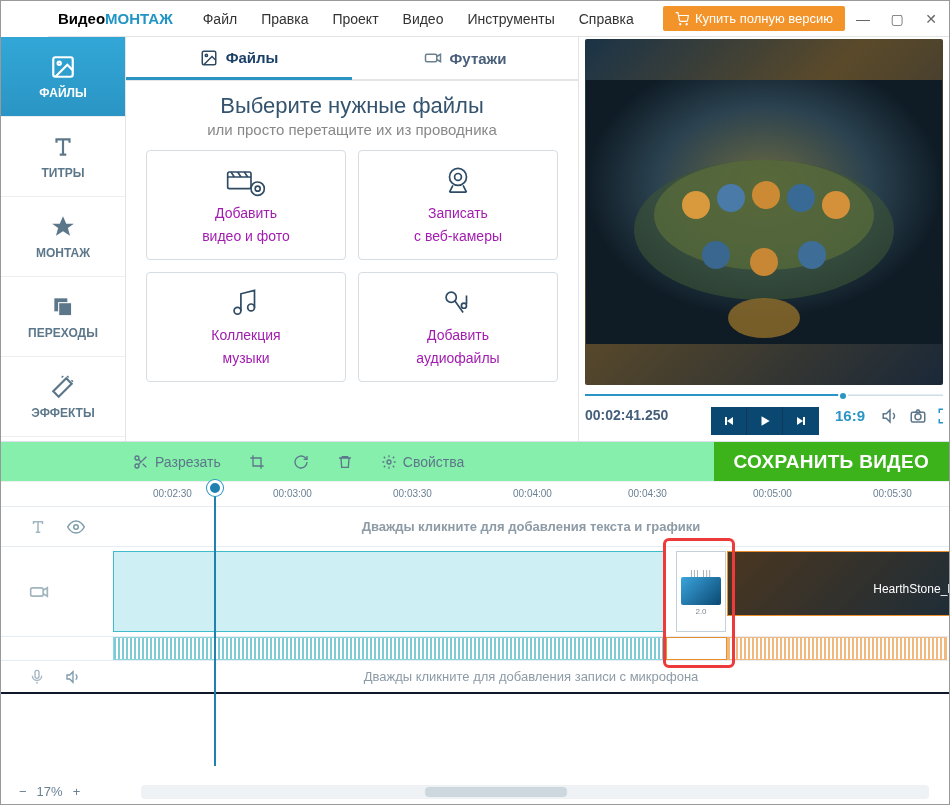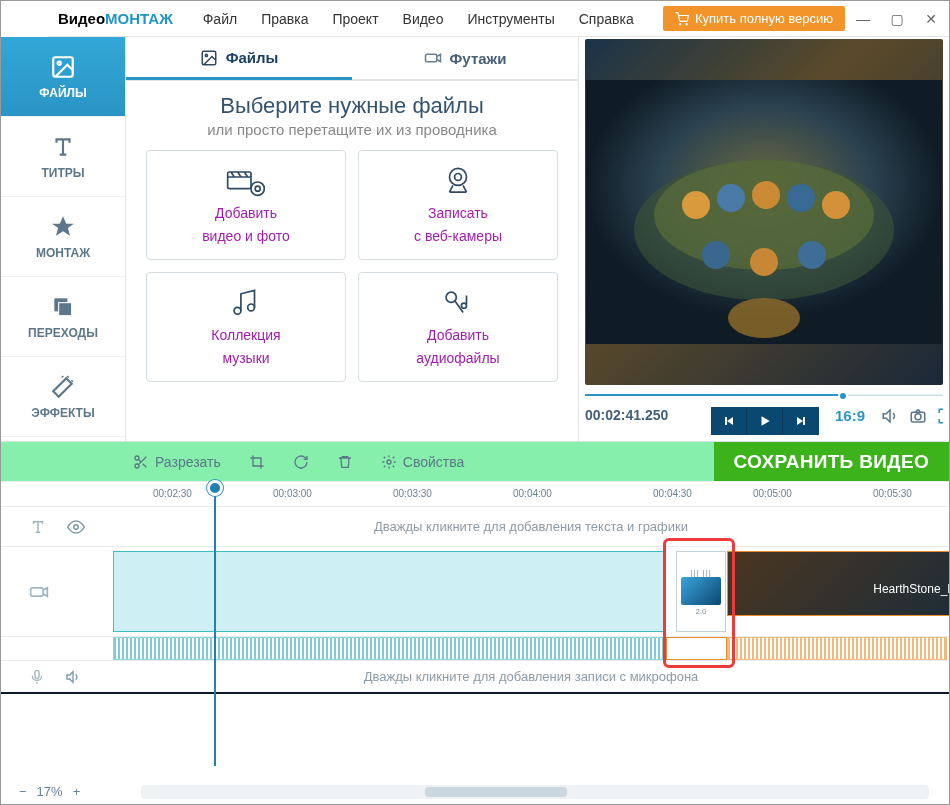--- a/index.html
+++ b/index.html
@@ -53,21 +53,21 @@
 
 .timeline { position: relative; background: #fff; border-top: 1px solid #eceff1; height: 324px;}
 .ruler { height: 24px; margin-left: 112px; position: relative; font-size: 10px; color: #6a8194;}
 .ruler .tick { position: absolute; top: 6px; }
 .playhead { position: absolute; left: 213px; top: 4px; width: 2px; height: 280px; background: #2080b0; z-index: 10;}
 .playknob { position: absolute; left: 206px; top: -2px; width: 16px; height: 16px; background: #2080b0; border-radius: 50%; border: 3px solid #fff; box-shadow: 0 0 0 1px #2a95c4; z-index: 11;}
 .track { display: flex; align-items: center; border-top: 1px solid #e6ecef; }
 .tgutter { width: 112px; display: flex; align-items: center; gap: 20px; padding-left: 28px; color: #7c9bab; font-size: 16px;}
 .tmain { flex: 1; position: relative; height: 100%; text-align: center; color: #8d9ba6; font-size: 13px; display: flex; align-items: center; justify-content: center;}
 
-.tr-text { height: 40px;}
+.tr-text { height: 40px; font-weight: bold;}
 .tr-video { height: 90px; }
 .tr-audio { height: 24px; }
 .tr-music { height: 34px;}
 .tr-mic { height: 34px; border-bottom: 2px solid #0f172a;}
 
 .clip1 { position: absolute; left: 0; top: 4px; bottom: 4px; width: 553px; background: rgba(60,195,210,0.25); border: 1px solid #3fbcca;}
 .clip2 { position: absolute; left: 614px; top: 4px; bottom: 20px; width: 256px; background: linear-gradient(135deg,#4a3620,#1a2c3a); border: 1px solid #eb8c2a;}
 .clip2label { position: absolute; color: #fff; font-size: 12px; right: -74px; top: 30px; }
 .trans { position: absolute; left: 563px; top: 4px; bottom: 4px; width: 50px; background: #fff; border: 1px solid #c4d1d8; display:flex; flex-direction:column; align-items:center; justify-content:center; font-size:8px; color:#7c8c96;}
 .trans .thumb { width: 40px; height: 28px; background: linear-gradient(135deg,#3ba4dc,#0a4872); border-radius:2px; margin-bottom:2px;}
@@ -306,21 +306,21 @@
   </div>
   <div class="savebtn">СОХРАНИТЬ ВИДЕО</div>
 </div>
 
 <div class="timeline">
   <div class="ruler">
     <span class="tick" style="left:40px">00:02:30</span>
     <span class="tick" style="left:160px">00:03:00</span>
     <span class="tick" style="left:280px">00:03:30</span>
     <span class="tick" style="left:400px">00:04:00</span>
-    <span class="tick" style="left:540px">00:04:30</span>
+    <span class="tick" style="left:515px">00:04:30</span>
     <span class="tick" style="left:640px">00:05:00</span>
     <span class="tick" style="left:760px">00:05:30</span>
   </div>
   <div class="playhead"></div>
   <div class="playknob"></div>
 
   <div class="track tr-text">
     <div class="tgutter">
       <svg width="18" height="18" viewBox="0 0 24 24" fill="#a1b5c0">
           <path d="M5 4h14v4h-2V6h-4v12h2v2H9v-2h2V6H7v2H5z"></path>

